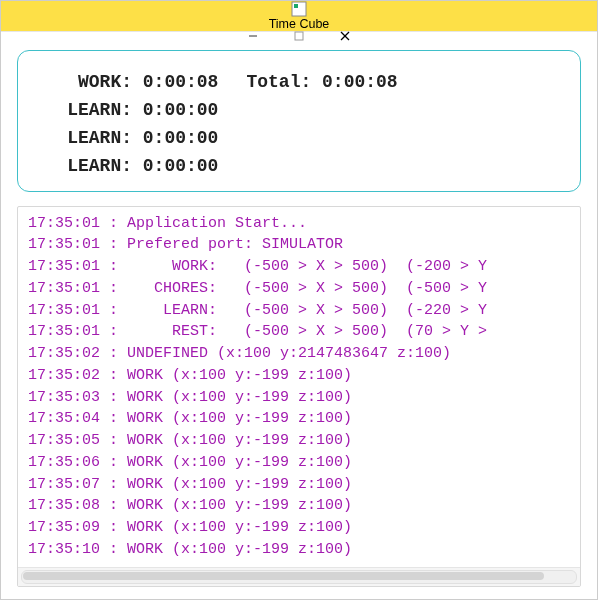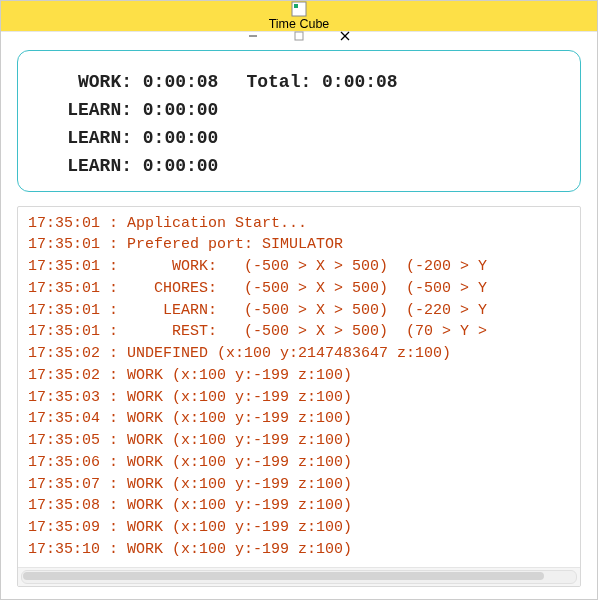--- a/index.html
+++ b/index.html
@@ -96,21 +96,21 @@
     overflow: hidden;
     position: relative;
     display: flex;
     flex-direction: column;
   }
   .log-content {
     flex: 1;
     padding: 6px 10px 6px 10px;
     font-family: "Courier New", Courier, monospace;
     font-size: 15px;
-    color: #c2410c;
+    color: #a21caf;
     white-space: pre;
     overflow: hidden;
     line-height: 1.45;
   }
   .hscroll {
     height: 18px;
     background: #f5f5f5;
     border-top: 1px solid #e5e5e5;
     display: flex;
     align-items: center;

